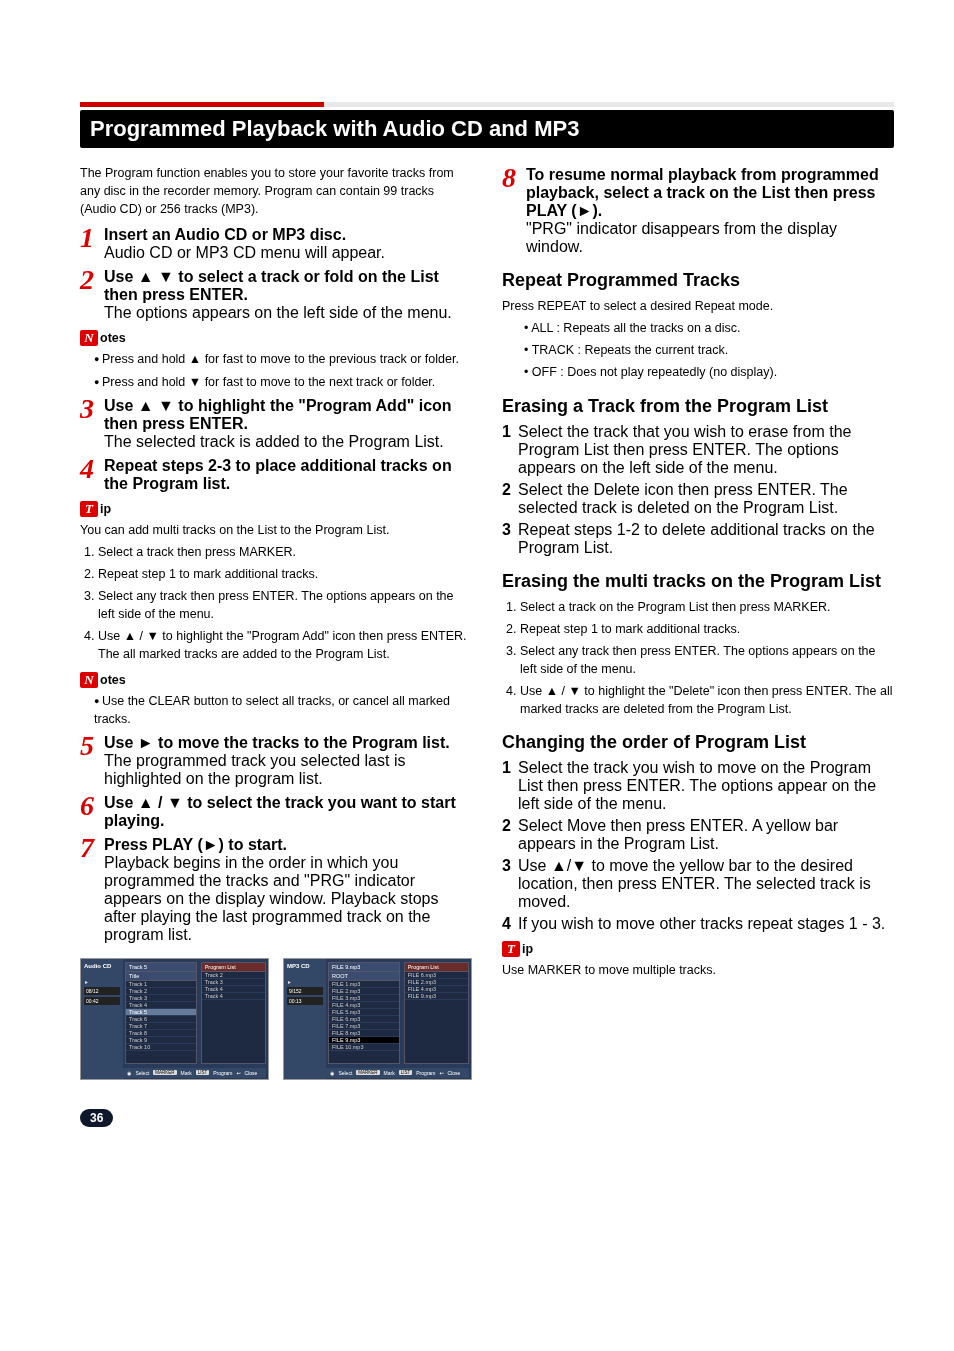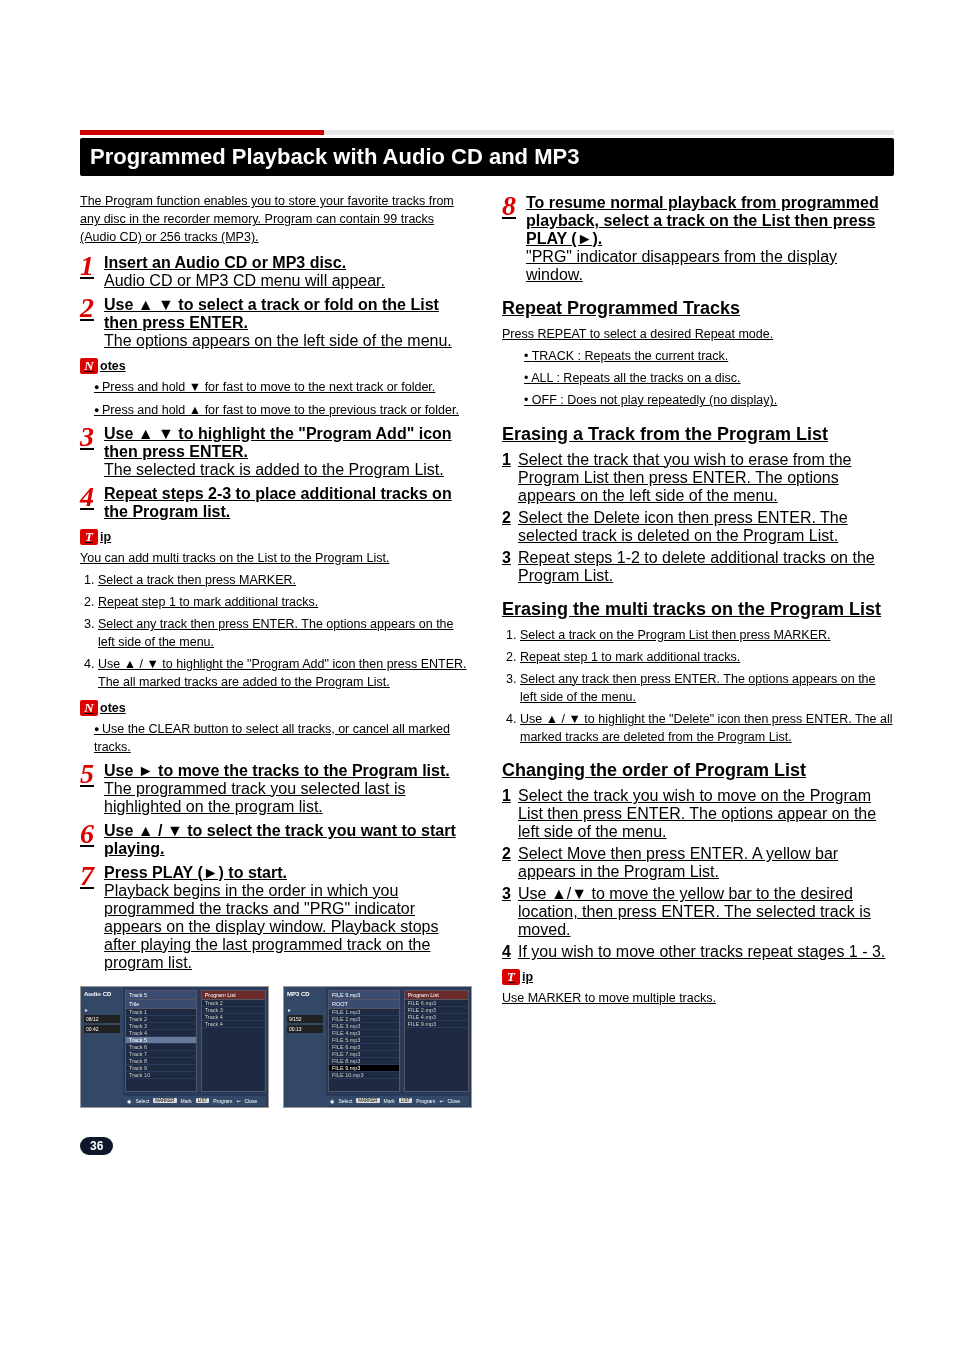--- a/index.html
+++ b/index.html
@@ -7,21 +7,20 @@
     padding: 0;
     background: #fff;
     font-family: Arial, Helvetica, sans-serif;
     color: #000;
     width: 954px;
   }
   .page {
     width: 954px;
     padding: 110px 60px 40px 80px;
     box-sizing: border-box;
-    margin-top: 28px;
   }
   .title-bar {
     background: #000;
     color: #fff;
     font-size: 22px;
     font-weight: bold;
     padding: 6px 10px;
     border-radius: 2px;
     margin-bottom: 12px;
     position: relative;
@@ -31,21 +30,20 @@
     position: absolute;
     left: 0;
     right: 0;
     top: -8px;
     height: 5px;
     background: linear-gradient(to right, #c00 0, #c00 30%, #e8e8e8 30%, #e8e8e8 100%);
   }
   .columns {
     display: flex;
     gap: 30px;
-    text-decoration: underline;
   }
   .col {
     flex: 1;
     min-width: 0;
   }
   p, li {
     font-size: 12.5px;
     line-height: 1.45;
     margin: 4px 0;
   }
@@ -277,22 +275,22 @@
           <span class="sub">The options appears on the left side of the menu.</span>
         </div>
       </div>
 
       <div class="notebox">
         <div class="note-head">
           <span class="note-icon">N</span>
           <span class="note-label">otes</span>
         </div>
         <ul class="bullet">
+          <li>Press and hold ▲ for fast to move to the previous track or folder.</li>
           <li>Press and hold ▼ for fast to move to the next track or folder.</li>
-          <li>Press and hold ▲ for fast to move to the previous track or folder.</li>
         </ul>
       </div>
 
       <div class="step">
         <div class="step-num">3</div>
         <div class="step-body">
           <b>Use ▲ ▼ to highlight the "Program Add" icon then press ENTER.</b>
           <span class="sub">The selected track is added to the Program List.</span>
         </div>
       </div>
@@ -448,22 +446,22 @@
         <div class="step-num">8</div>
         <div class="step-body">
           <b>To resume normal playback from programmed playback, select a track on the List then press PLAY (►).</b>
           <span class="sub">"PRG" indicator disappears from the display window.</span>
         </div>
       </div>
 
       <h3 class="subhead">Repeat Programmed Tracks</h3>
       <p>Press REPEAT to select a desired Repeat mode.</p>
       <ul class="dot">
+        <li>ALL : Repeats all the tracks on a disc.</li>
         <li>TRACK : Repeats the current track.</li>
-        <li>ALL : Repeats all the tracks on a disc.</li>
         <li>OFF : Does not play repeatedly (no display).</li>
       </ul>
 
       <h3 class="subhead">Erasing a Track from the Program List</h3>
       <div class="ordstep">
           <div class="n">1</div>
           <div class="b">Select the track that you wish to erase from the Program List then press ENTER.
 The options appears on the left side of the menu.</div>
         </div>
       <div class="ordstep">

